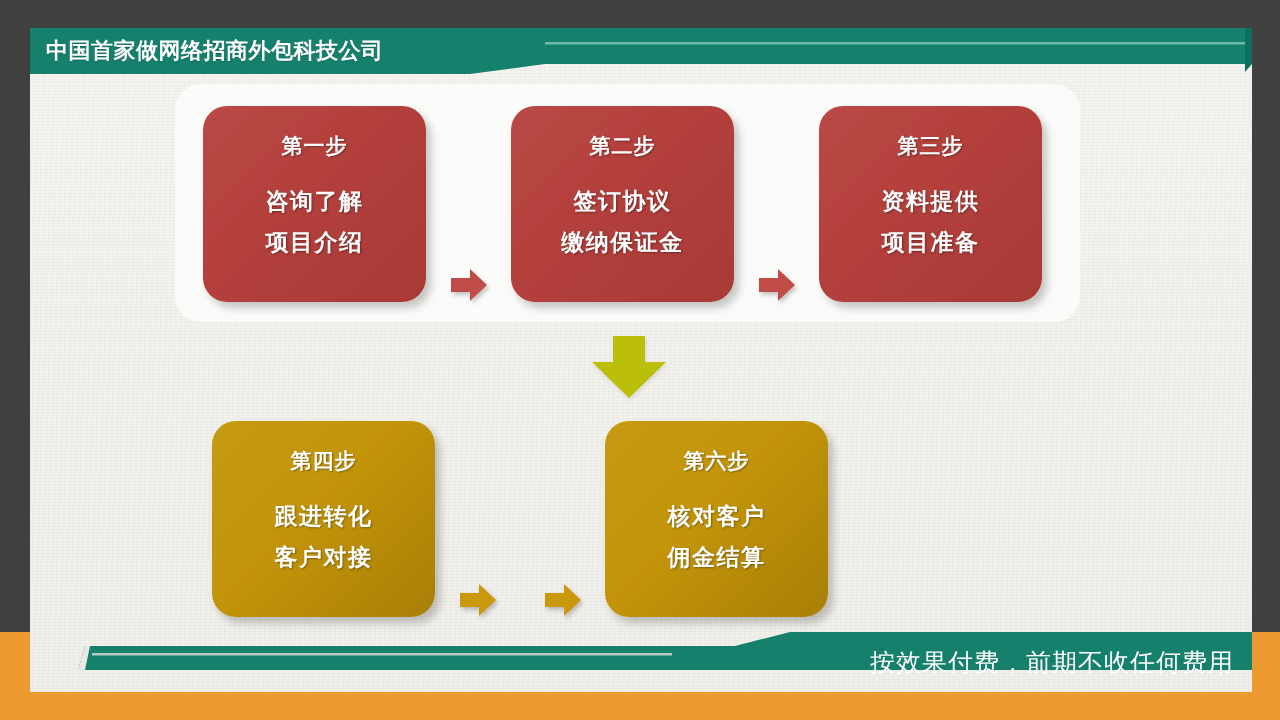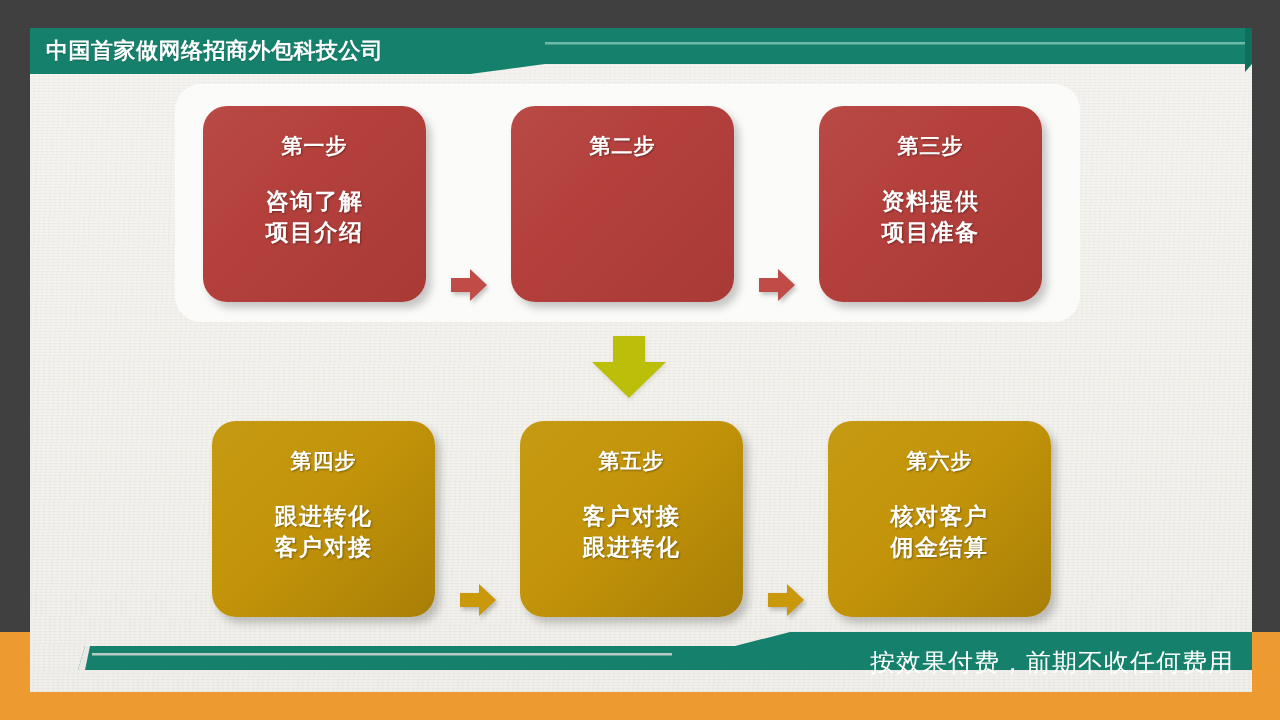--- a/index.html
+++ b/index.html
@@ -130,21 +130,21 @@
     font-size: 21px;
     font-weight: bold;
     letter-spacing: 1px;
     text-shadow: 1px 1px 2px rgba(0,0,0,0.35);
   }
   .step-lines {
     margin-top: 26px;
     display: flex;
     flex-direction: column;
     align-items: center;
-    gap: 0;
+    gap: 10px;
   }
   .step-line {
     font-size: 23px;
     font-weight: bold;
     letter-spacing: 1.5px;
     text-shadow: 1px 1px 2px rgba(0,0,0,0.35);
   }
 
   
   .h-arrow-slot {
@@ -200,20 +200,24 @@
     </div>
 
     <div class="h-arrow-slot">
       <svg class="h-arrow" viewBox="0 0 36 34" xmlns="http://www.w3.org/2000/svg">
         <path d="M0,10 L19,10 L19,1 L36,17 L19,33 L19,24 L0,24 Z" fill="#bf4c47"></path>
       </svg>
     </div>
 
     <div class="step-box red">
       <div class="step-title">第二步</div>
+      <div class="step-lines">
+        <div class="step-line">签订协议</div>
+        <div class="step-line">缴纳保证金</div>
+      </div>
     </div>
 
     <div class="h-arrow-slot">
       <svg class="h-arrow" viewBox="0 0 36 34" xmlns="http://www.w3.org/2000/svg">
         <path d="M0,10 L19,10 L19,1 L36,17 L19,33 L19,24 L0,24 Z" fill="#bf4c47"></path>
       </svg>
     </div>
 
     <div class="step-box red">
       <div class="step-title">第三步</div>
@@ -238,27 +242,20 @@
         <div class="step-line">客户对接</div>
       </div>
     </div>
 
     <div class="h-arrow-slot">
       <svg class="h-arrow" viewBox="0 0 36 34" xmlns="http://www.w3.org/2000/svg">
         <path d="M0,10 L19,10 L19,1 L36,17 L19,33 L19,24 L0,24 Z" fill="#c9980b"></path>
       </svg>
     </div>
 
-    <div class="step-box gold">
-      <div class="step-title">第五步</div>
-      <div class="step-lines">
-        <div class="step-line">客户对接</div>
-        <div class="step-line">跟进转化</div>
-      </div>
-    </div>
 
     <div class="h-arrow-slot">
       <svg class="h-arrow" viewBox="0 0 36 34" xmlns="http://www.w3.org/2000/svg">
         <path d="M0,10 L19,10 L19,1 L36,17 L19,33 L19,24 L0,24 Z" fill="#c9980b"></path>
       </svg>
     </div>
 
     <div class="step-box gold">
       <div class="step-title">第六步</div>
       <div class="step-lines">

